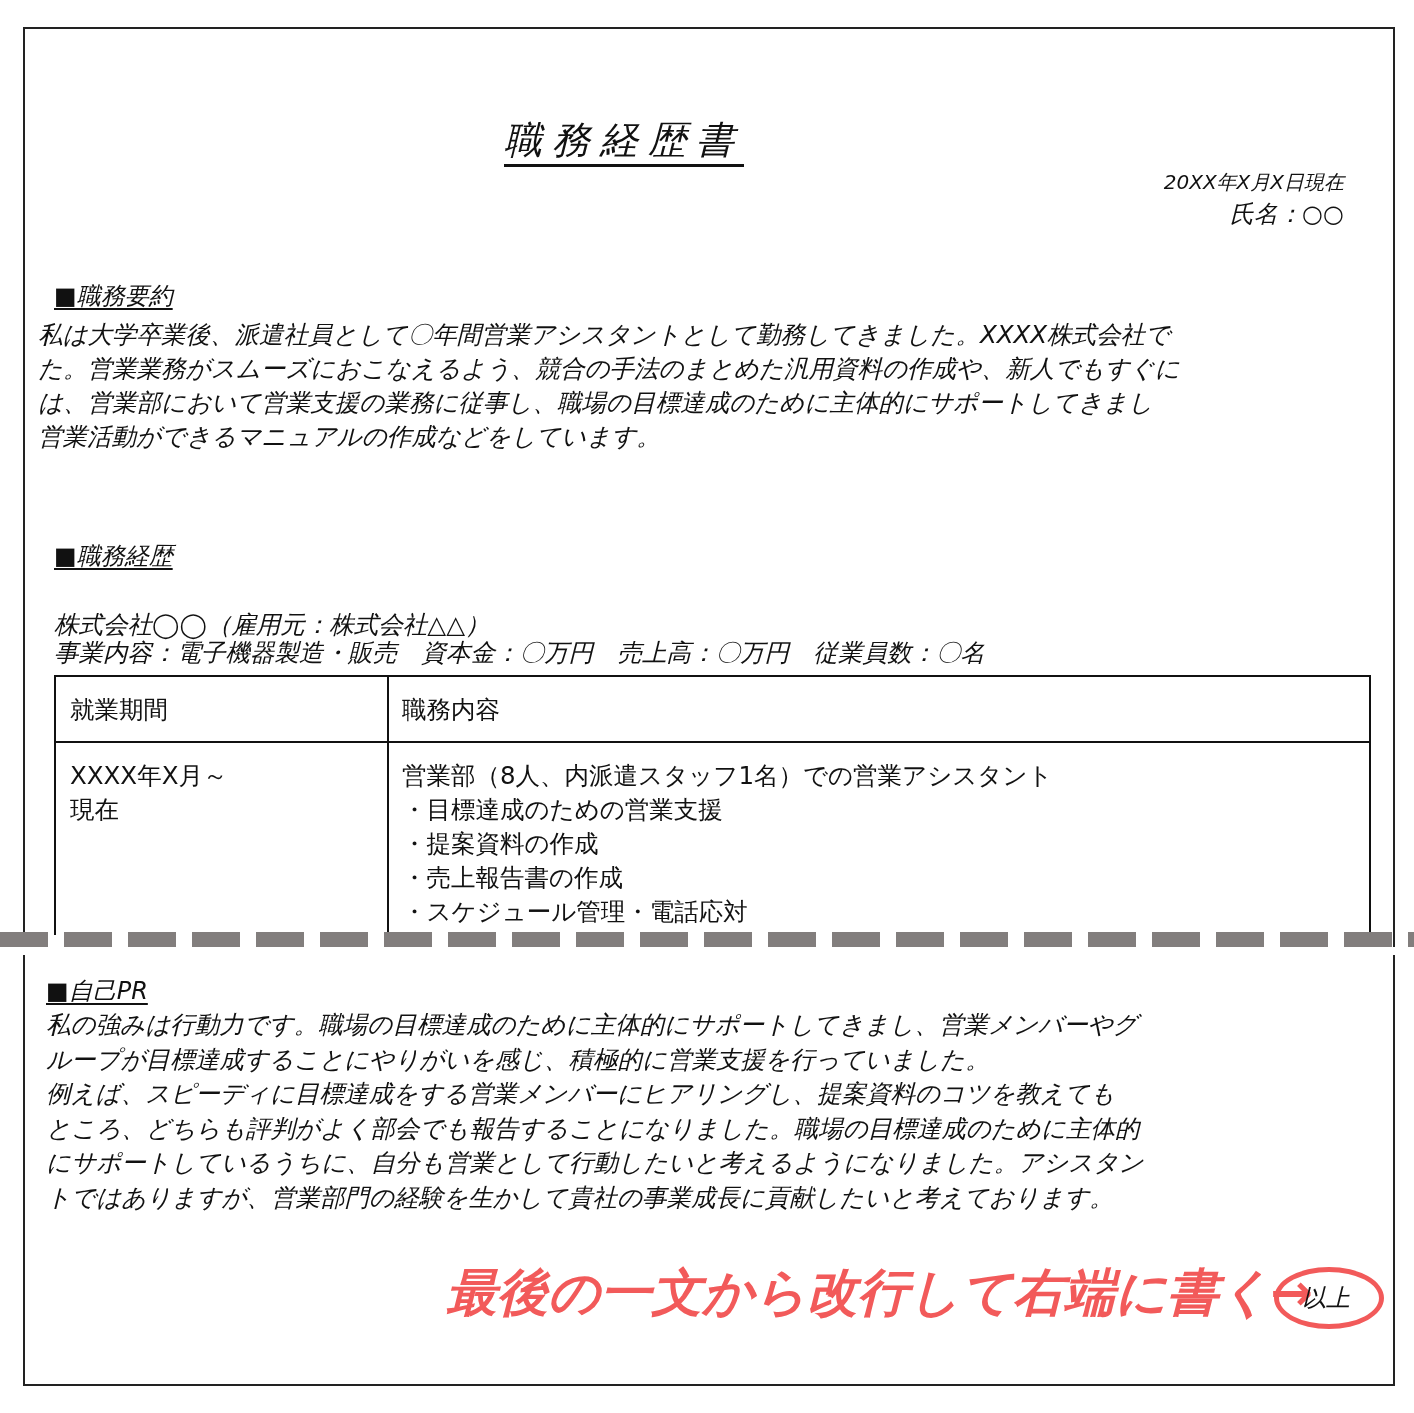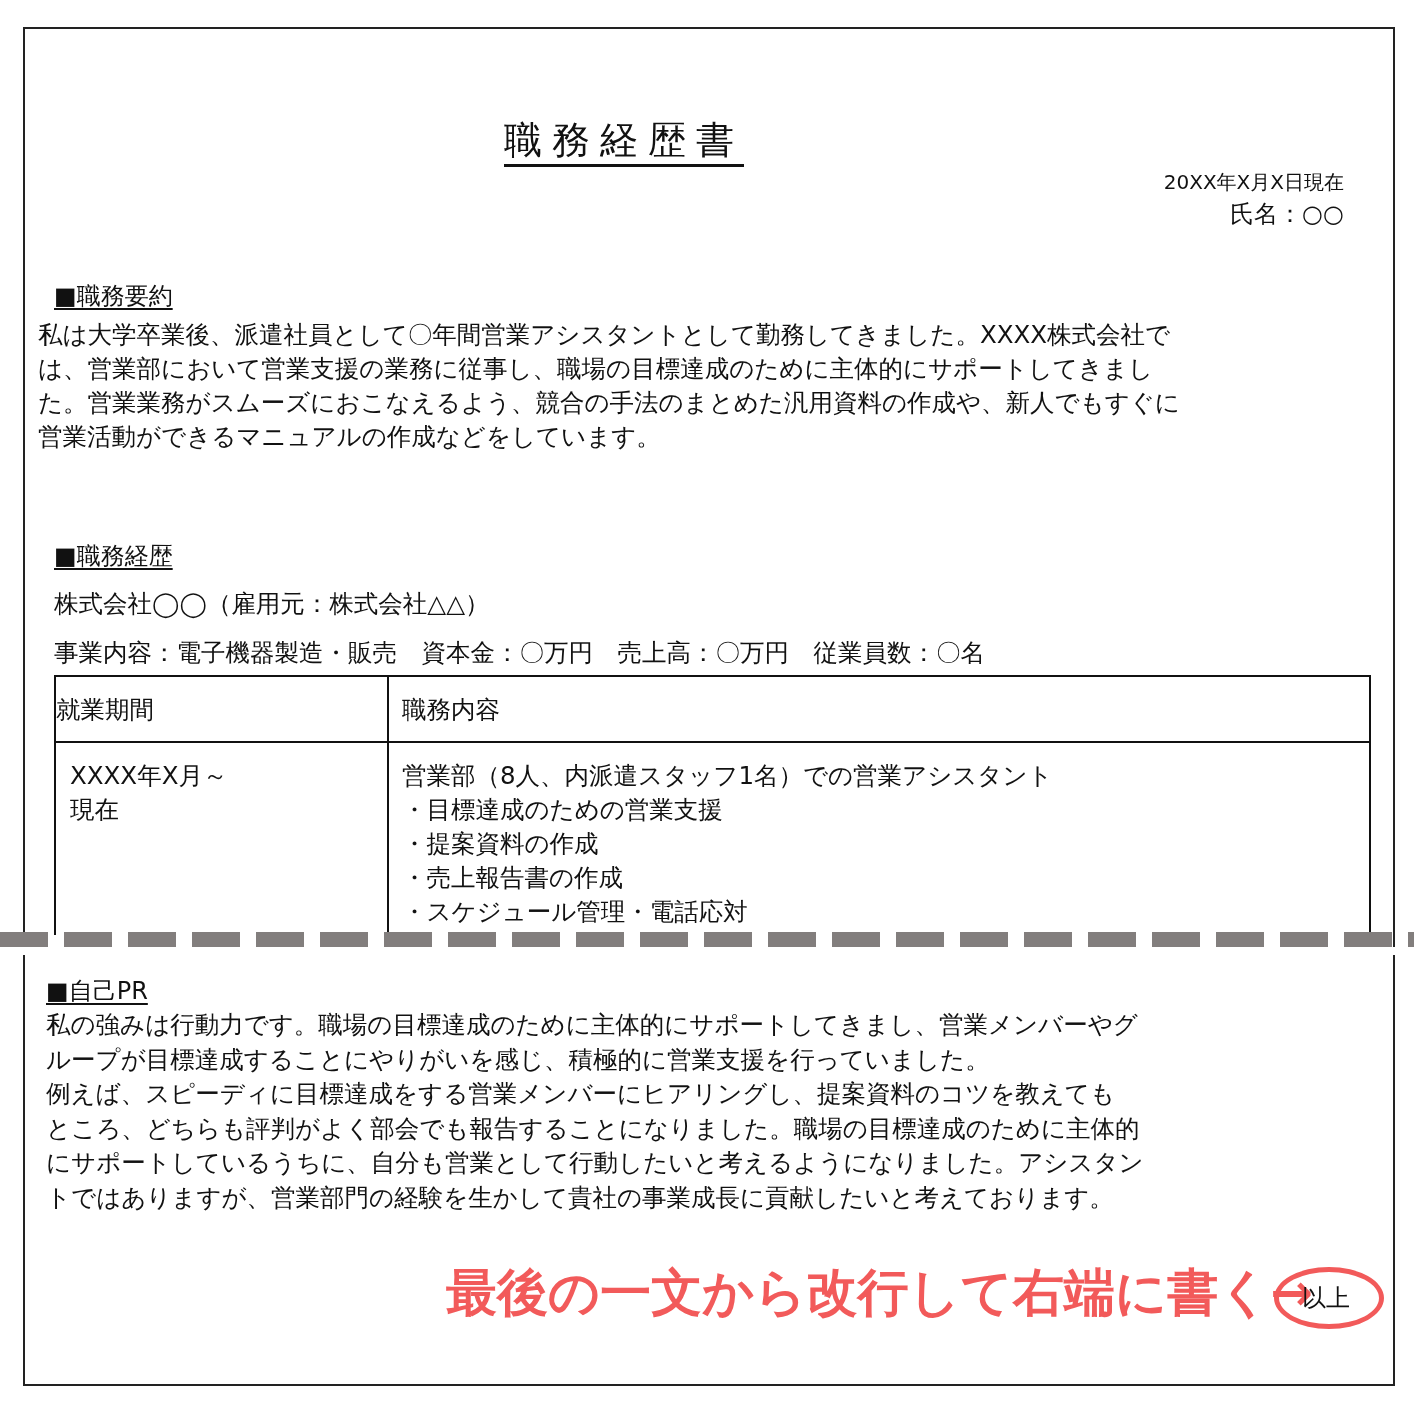--- a/index.html
+++ b/index.html
@@ -1,20 +1,20 @@
 <!DOCTYPE html>
 <html><head>
 <meta charset="utf-8">
 <style>
   html, body { margin:0; padding:0; background:#ffffff; }
   body { width:1414px; height:1413px; position:relative; overflow:hidden;
          font-family:"DejaVu Sans","Liberation Sans",sans-serif; color:#111; }
   .page { position:absolute; left:23px; top:27px; width:1368px; height:1355px;
           border:2px solid #222; box-sizing:content-box; background:#fff; }
-  .abs { position:absolute; white-space:nowrap; }
+  .abs { position:absolute; white-space:nowrap;font-style:italic; }
   .title { left:504px; top:118px; font-size:38px; letter-spacing:10px;
            border-bottom:3px solid #111; line-height:44px; padding-bottom:2px; }
   .date { right:70px; top:166px; font-size:20px; text-align:right; line-height:32px; }
   .name { right:70px; top:198px; font-size:24px; text-align:right; line-height:32px; }
   .sec-head { font-size:24px; text-decoration:underline; text-underline-offset:4px; line-height:32px; }
   .para { font-size:24.5px; line-height:34px; }
   .p-line { display:block; white-space:nowrap; }
   .tbl { position:absolute; left:54px; top:675px; width:1317px; height:260px;
          border:2px solid #111; border-bottom:none; box-sizing:border-box; }
   .tbl .vline { position:absolute; left:331px; top:0; bottom:0; width:2px; background:#111; }
@@ -34,33 +34,33 @@
 
 <div class="page"></div>
 
 <div class="abs title">職務経歴書</div>
 <div class="abs date">20XX年X月X日現在</div>
 <div class="abs name">氏名：○○</div>
 
 <div class="abs sec-head" style="left:54px; top:280px;">■職務要約</div>
 <div class="abs para" style="left:38px; top:318px;">
   <span class="p-line">私は大学卒業後、派遣社員として〇年間営業アシスタントとして勤務してきました。XXXX株式会社で</span>
+  <span class="p-line">た。営業業務がスムーズにおこなえるよう、競合の手法のまとめた汎用資料の作成や、新人でもすぐに</span>
   <span class="p-line">は、営業部において営業支援の業務に従事し、職場の目標達成のために主体的にサポートしてきまし</span>
-  <span class="p-line">た。営業業務がスムーズにおこなえるよう、競合の手法のまとめた汎用資料の作成や、新人でもすぐに</span>
   <span class="p-line">営業活動ができるマニュアルの作成などをしています。</span>
 </div>
 
 <div class="abs sec-head" style="left:54px; top:540px;">■職務経歴</div>
-<div class="abs para" style="left:54px; top:587px;">株式会社◯◯（雇用元：株式会社△△）</div>
+<div class="abs para" style="left:54px; top:608px;">株式会社◯◯（雇用元：株式会社△△）</div>
 <div class="abs para" style="left:54px; top:636px;">事業内容：電子機器製造・販売　資本金：〇万円　売上高：〇万円　従業員数：〇名</div>
 
 <div class="tbl">
   <div class="vline"></div>
   <div class="hline"></div>
-  <div class="cell" style="left:0; top:16px;text-align:center;">就業期間</div>
+  <div class="cell" style="left:14px; top:16px;text-align:center;">就業期間</div>
   <div class="cell" style="left:346px; top:16px;">職務内容</div>
   <div class="cell" style="left:14px; top:82px;">
     <span class="p-line">XXXX年X月～</span>
     <span class="p-line">現在</span>
   </div>
   <div class="cell" style="left:346px; top:82px;">
     <span class="p-line">営業部（8人、内派遣スタッフ1名）での営業アシスタント</span>
     <span class="p-line">・目標達成のための営業支援</span>
     <span class="p-line">・提案資料の作成</span>
     <span class="p-line">・売上報告書の作成</span>

